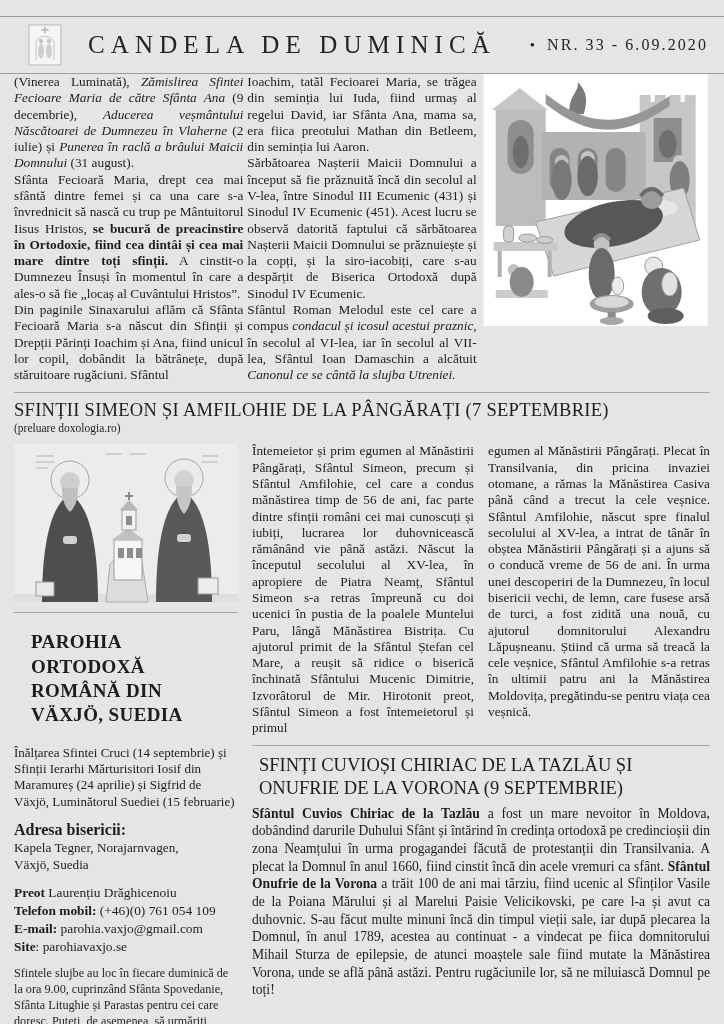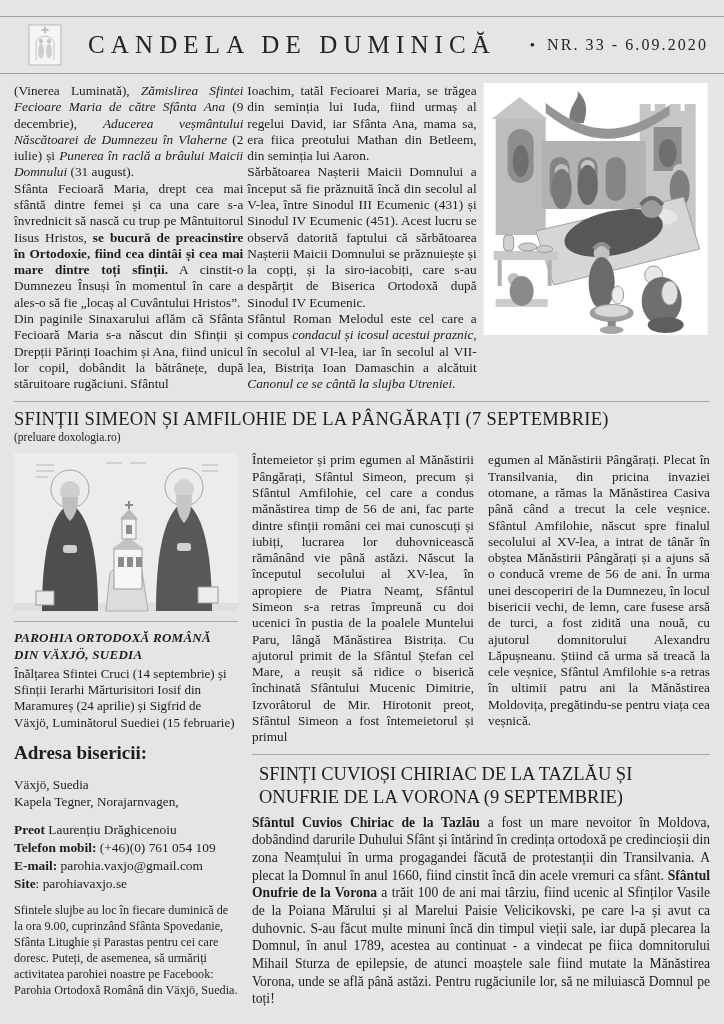--- a/index.html
+++ b/index.html
@@ -28,21 +28,21 @@
     letter-spacing:0.245em;white-space:nowrap;
     color:#242424;
   }
   .mast-bullet{font-size:15px;margin:0 12px 0 0;color:#242424;}
   .mast-issue{font-size:16px;letter-spacing:0.13em;white-space:nowrap;color:#242424;}
   
   .para{margin:0;text-align:justify;font-size:13.3px;line-height:1.225;}
   .rt-b{font-weight:700;}
   .rt-i{font-style:italic;}
   
-  .article1{display:flex;gap:4px;padding:0 14px;margin-top:9px;}
+  .article1{display:flex;gap:4px;padding:0 14px;}
   .article1 .col{flex:1 1 0;min-width:0;}
   .art-img{width:100%;height:252px;display:block;}
   .caption{margin-top:9px;}
   
   .main-rule{border:none;border-top:1px solid #a8a8a8;margin:9px 14px 0;}
   .sub-rule{border:none;border-top:1px solid #a8a8a8;margin:9px 0 8px;}
   
   .sec-title{
     margin:7px 14px 0;
     font-size:18.5px;font-weight:400;
@@ -51,23 +51,23 @@
   }
   .sec-source{margin:1px 14px 0;font-size:11.5px;color:#1d1d1d;}
   
   .s2-body{display:flex;gap:14px;padding:0 14px;margin-top:9px;}
   .s2-left{flex:0 0 224px;min-width:0;}
   .s2-right{flex:1 1 auto;min-width:0;}
   .s2-cols{display:flex;gap:14px;}
   .s2-cols .col{flex:1 1 0;min-width:0;}
   .saints-img{width:100%;height:160px;display:block;}
   
-  .parish-title{margin:0;font-size:13px;font-weight:700;letter-spacing:0.02em;line-height:1.28;font-style:italic;}
+  .parish-title{margin:17px;font-size:19px;font-weight:700;letter-spacing:0.02em;line-height:1.28;}
   .parish-feasts{margin:2px 0 0;font-size:13px;line-height:1.26;text-align:left;}
-  .parish-label{margin:11px 0 12px;font-size:19px;font-weight:700;}
+  .parish-label{margin:11px 0 0;font-size:16px;font-weight:700;}
   .parish-line{margin:0;font-size:13.2px;line-height:1.3;}
   .parish-contact{margin-top:11px;}
   .parish-contact .para{text-align:left;font-size:13.4px;line-height:1.32;}
   .parish-note{margin:11px 0 0;font-size:12.2px;line-height:1.3;text-align:left;color:#262626;}
   
   .s3-title{margin:6px 7px 0;font-size:18.5px;font-weight:400;line-height:1.22;color:#1d1d1d;}
   .s3-body{margin-top:5px;}
   .s3-body .para{font-size:13.6px;line-height:1.3;}
 </style>
 </head>
@@ -95,21 +95,21 @@
 
   <section class="article1">
     <div class="col">
       <p class="para"><span>(Vinerea Luminată), </span><span class="rt-i">Zămislirea Sfintei Fecioare Maria de către Sfânta Ana</span><span> (9 decembrie), </span><span class="rt-i">Aducerea veșmântului Născătoarei de Dumnezeu în Vlaherne</span><span> (2 iulie) și </span><span class="rt-i">Punerea în raclă a brâului Maicii Domnului</span><span> (31 august).</span></p>
       <p class="para"><span>Sfânta Fecioară Maria, drept cea mai sfântă dintre femei și ca una care s-a învrednicit să nască cu trup pe Mântuitorul Iisus Hristos, </span><span class="rt-b">se bucură de preacinstire în Ortodoxie, fiind cea dintâi și cea mai mare dintre toți sfinții.</span><span> A cinstit-o Dumnezeu Însuși în momentul în care a ales-o să fie „locaș al Cuvântului Hristos”.</span></p>
       <p class="para"><span>Din paginile Sinaxarului aflăm că Sfânta Fecioară Maria s-a născut din Sfinții și Drepții Părinți Ioachim și Ana, fiind unicul lor copil, dobândit la bătrânețe, după stăruitoare rugăciuni. Sfântul</span></p>
     </div>
     <div class="col">
       <p class="para"><span>Ioachim, tatăl Fecioarei Maria, se trăgea din seminția lui Iuda, fiind urmaș al regelui David, iar Sfânta Ana, mama sa, era fiica preotului Mathan din Betleem, din seminția lui Aaron.</span></p>
       <p class="para"><span>Sărbătoarea Nașterii Maicii Domnului a început să fie prăznuită încă din secolul al V-lea, între Sinodul III Ecumenic (431) și Sinodul IV Ecumenic (451). Acest lucru se observă datorită faptului că sărbătoarea Nașterii Maicii Domnului se prăznuiește și la copți, și la siro-iacobiți, care s-au despărțit de Biserica Ortodoxă după Sinodul IV Ecumenic.</span></p>
-      <p class="para"><span>Sfântul Roman Melodul este cel care a compus </span><span class="rt-i">condacul și icosul acestui praznic</span><span>, în secolul al VI-lea, iar în secolul al VII-lea, Bistrița Ioan Damaschin a alcătuit </span><span class="rt-i">Canonul ce se cântă la slujba Utreniei.</span></p>
+      <p class="para"><span>Sfântul Roman Melodul este cel care a compus </span><span class="rt-i">condacul și icosul acestui praznic</span><span>, în secolul al VI-lea, iar în secolul al VII-lea, Sfântul Ioan Damaschin a alcătuit </span><span class="rt-i">Canonul ce se cântă la slujba Utreniei.</span></p>
     </div>
     <div class="col">
       <span>
         <svg class="art-img" viewBox="0 0 224 252" preserveAspectRatio="xMidYMid meet">
           <rect width="224" height="252" fill="#ffffff"></rect>
 
           <polygon points="8,36 36,14 64,36" fill="#c6c6c6"></polygon>
           <rect x="12" y="36" width="50" height="116" fill="#bdbdbd"></rect>
           <rect x="24" y="46" width="26" height="54" rx="13" fill="#8e8e8e"></rect>
           <ellipse cx="37" cy="78" rx="8" ry="16" fill="#6e6e6e"></ellipse>
@@ -219,22 +219,22 @@
             <rect x="104" y="104" width="6" height="10" fill="#8c8c8c"></rect>
             <rect x="113" y="104" width="6" height="10" fill="#8c8c8c"></rect>
             <rect x="122" y="104" width="6" height="10" fill="#8c8c8c"></rect>
             <rect x="112" y="72" width="6" height="9" fill="#8c8c8c"></rect>
           </svg>
         </span>
         <hr class="sub-rule">
         <h3 class="parish-title">PAROHIA ORTODOXĂ ROMÂNĂ DIN VÄXJÖ, SUEDIA</h3>
         <p class="parish-feasts">Înălțarea Sfintei Cruci (14 septembrie) și Sfinții Ierarhi Mărturisitori Iosif din Maramureș (24 aprilie) și Sigfrid de Växjö, Luminătorul Suediei (15 februarie)</p>
         <div class="parish-label">Adresa bisericii:</div>
+        <div class="parish-line">Kapela Tegner, Norajarnvagen,</div>
         <div class="parish-line">Växjö, Suedia</div>
-        <div class="parish-line">Kapela Tegner, Norajarnvagen,</div>
         <div class="parish-contact">
           <p class="para"><span class="rt-b">Preot </span><span>Laurențiu Drăghicenoiu</span></p>
           <p class="para"><span class="rt-b">Telefon mobil: </span><span>(+46)(0) 761 054 109</span></p>
           <p class="para"><span class="rt-b">E-mail: </span><span>parohia.vaxjo@gmail.com</span></p>
           <p class="para"><span class="rt-b">Site</span><span>: parohiavaxjo.se</span></p>
         </div>
         <p class="parish-note">Sfintele slujbe au loc în fiecare duminică de la ora 9.00, cuprinzând Sfânta Spovedanie, Sfânta Litughie și Parastas pentru cei care doresc. Puteți, de asemenea, să urmăriți activitatea parohiei noastre pe Facebook: Parohia Ortodoxă Română din Växjö, Suedia.</p>
       </div>
 
       <div class="s2-right">

